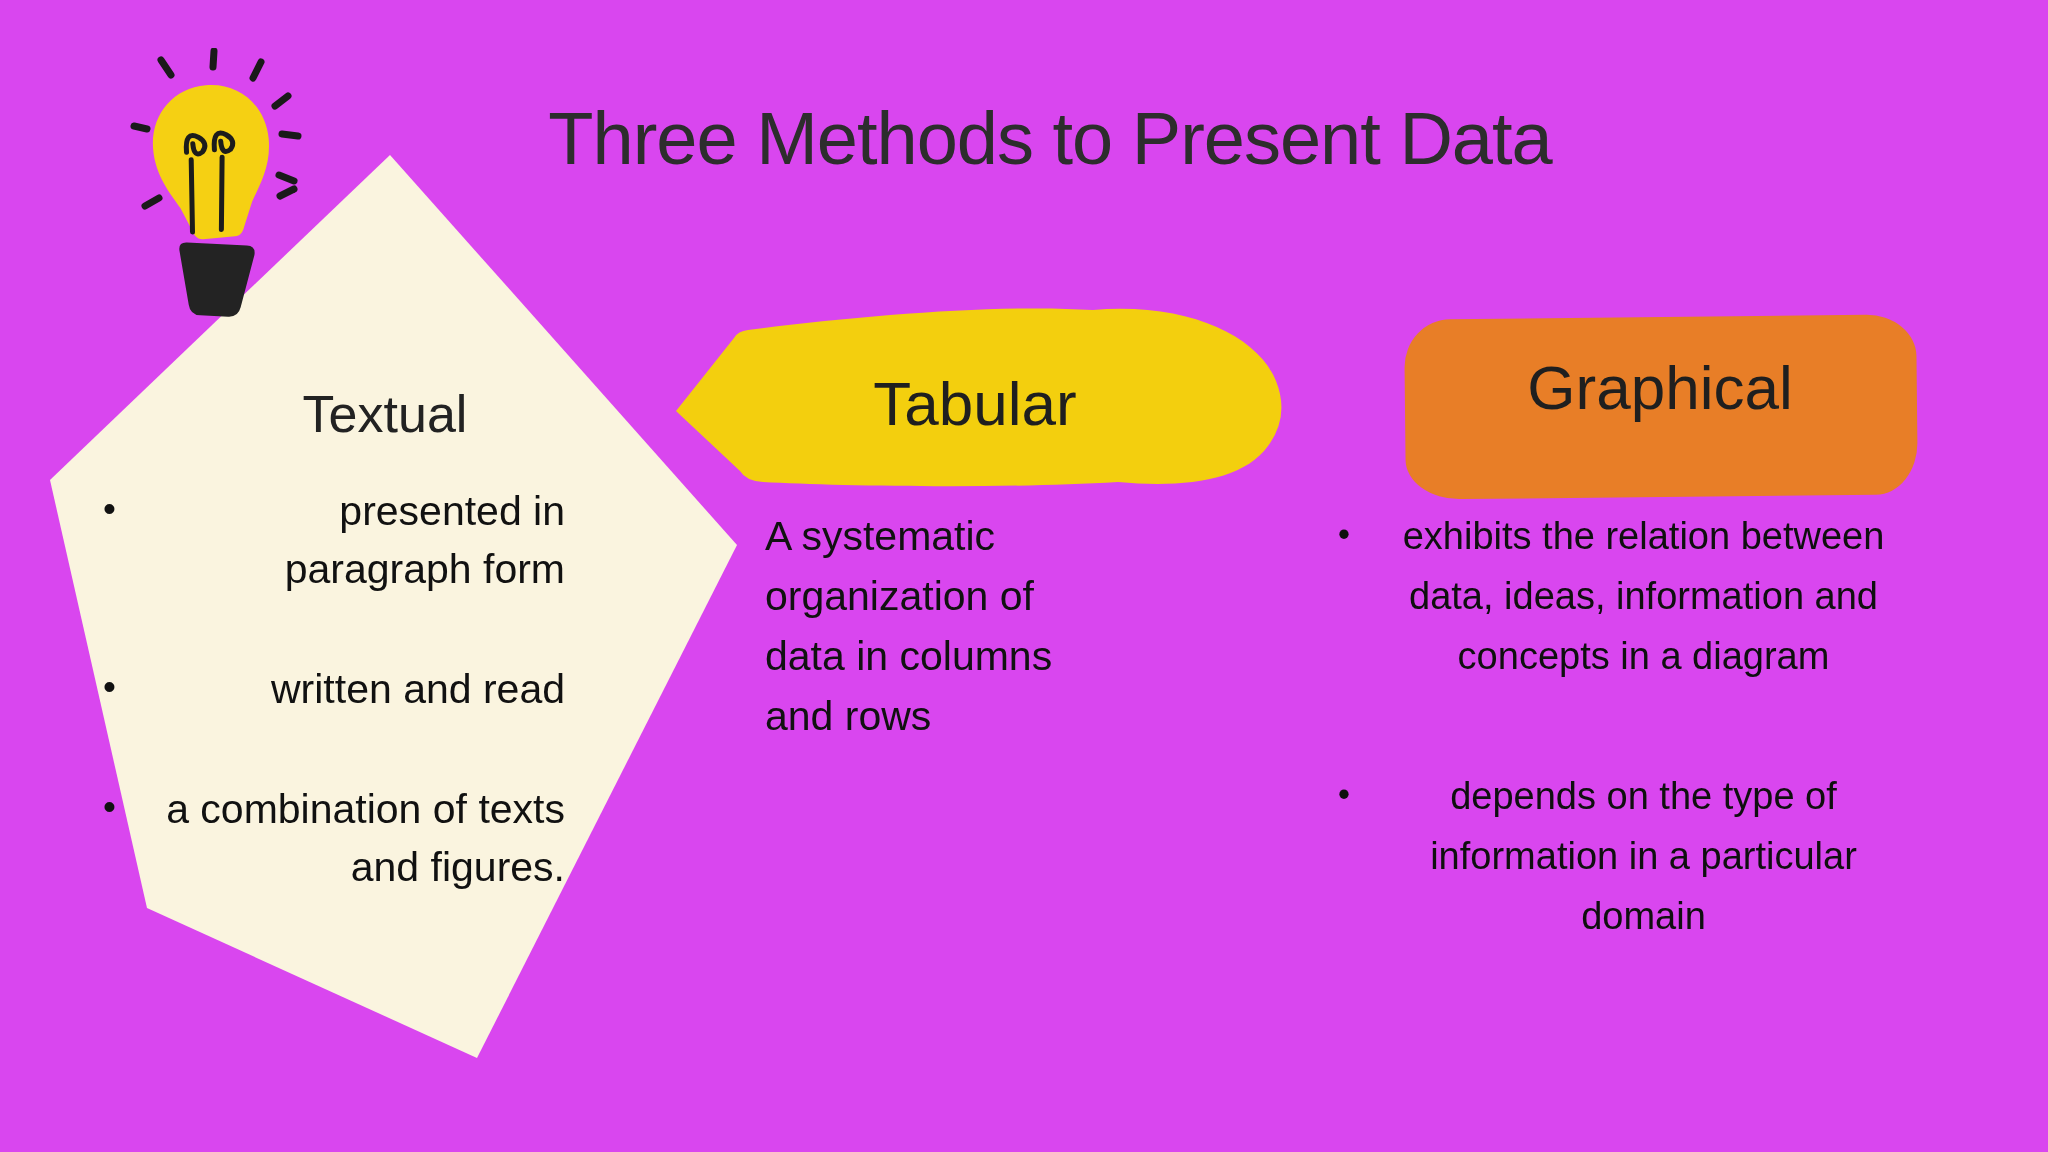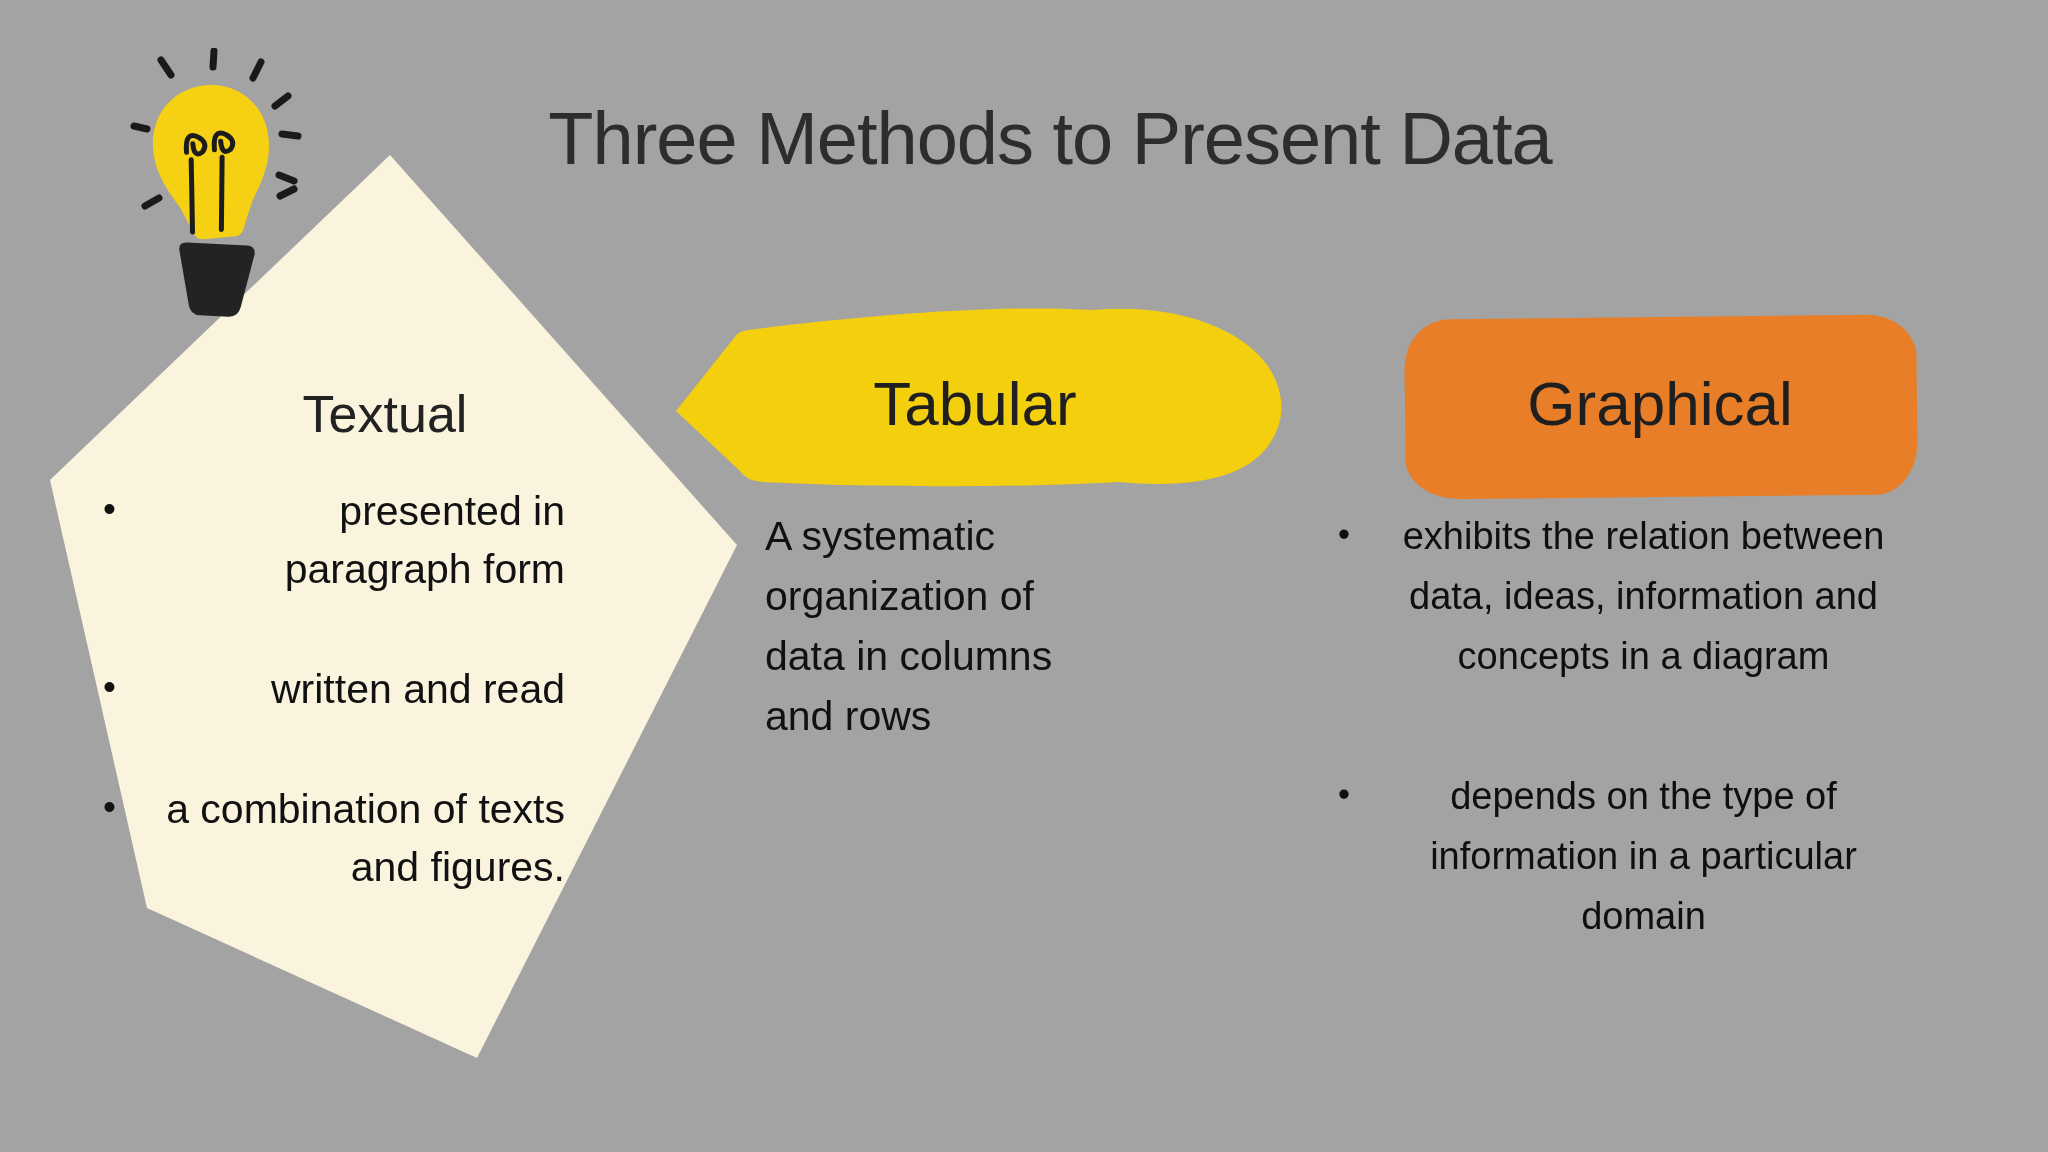--- a/index.html
+++ b/index.html
@@ -1,19 +1,19 @@
 <!DOCTYPE html>
 <html><head>
 <meta charset="utf-8">
 <style>
   html,body{margin:0;padding:0;background:#ffffff;}
   #slide{
     position:relative;
     width:2048px;height:1152px;
-    background:#a3a3a3;
+    background:#d946ef;
     overflow:hidden;
     font-family:"Liberation Sans","DejaVu Sans",sans-serif;
     color:#141414;
   }
   .abs{position:absolute;}
 
   
   .title{
     left:400px;top:96px;width:1300px;
     text-align:center;
@@ -32,21 +32,21 @@
 
   
   .heading{
     font-weight:400;
     color:#222222;
     text-align:center;
     white-space:nowrap;
   }
   .textual-heading{left:160px;top:340px;width:450px;font-size:52px;margin-top:44px;}
   .tabular-heading{left:760px;top:368px;width:430px;font-size:62px;color:#1f1f1f;text-align:center;}
-  .graphical-heading{left:1420px;top:368px;width:480px;font-size:62px;color:#1f1f1f;}
+  .graphical-heading{left:1420px;top:352px;width:480px;font-size:62px;color:#1f1f1f;}
 
   
   .banner-svg{left:668px;top:296px;width:632px;height:212px;}
   .orange-badge{
     left:1405px;top:317px;width:512px;height:180px;
     background:#E87E27;
     border-radius:46px 50px 42px 54px / 48px 42px 52px 40px;
     transform:rotate(-0.6deg);
   }
 

